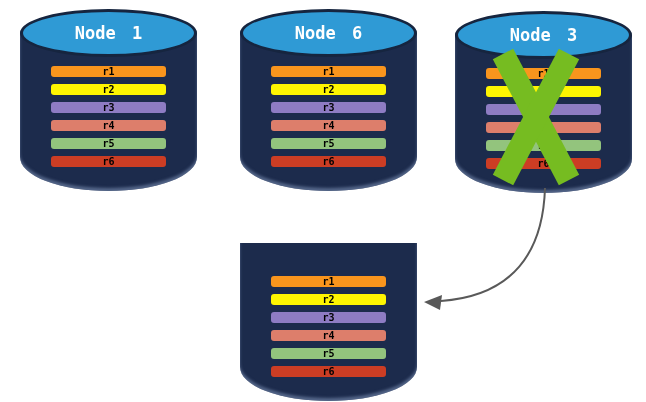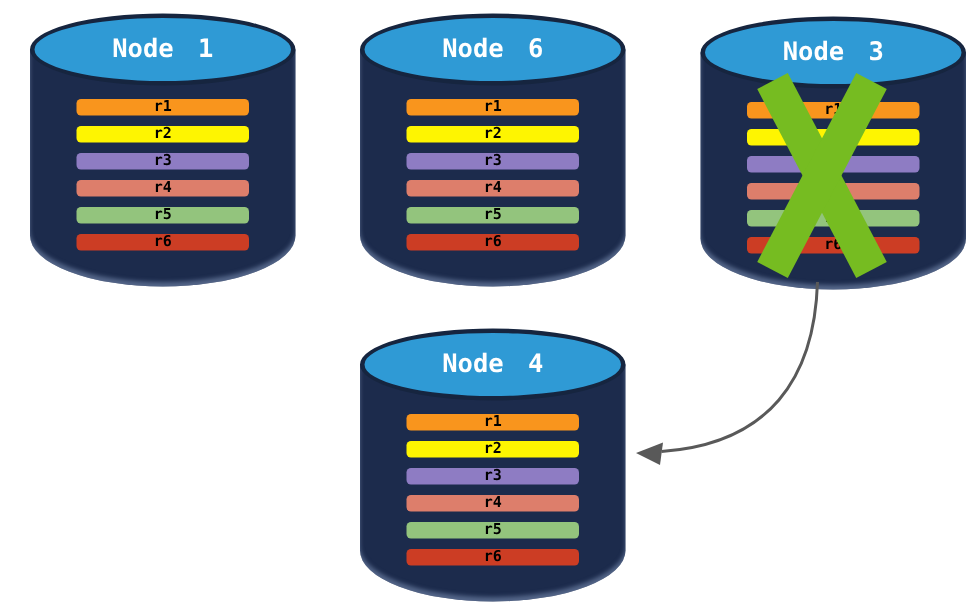--- a/index.html
+++ b/index.html
@@ -14,21 +14,21 @@
     background: #FFFFFF;
     overflow: hidden;
   }
   .node {
     position: absolute;
     width: 177px;
     height: 182px;
   }
   .n1 { left: 20px;  top: 9px;  }
   .n2 { left: 240px; top: 9px;  }
-  .n3 { left: 455px; top: 11px; margin-left: 12px; }
+  .n3 { left: 455px; top: 11px; }
   .n4 { left: 240px; top: 219px;}
 
   .cyl-body {
     position: absolute;
     left: 0; top: 24px;
     width: 177px; height: 158px;
     background: var(--cylinder-body, #1C2B4C);
     border-radius: 0 0 50% 50% / 0 0 34px 34px;
     box-shadow: inset 0 -3px 3px rgba(130,150,185,0.55);
   }
@@ -187,23 +187,20 @@
         </div>
     </div>
     <svg class="x-mark" viewBox="0 0 90 138" preserveAspectRatio="none">
       <line x1="12" y1="6" x2="78" y2="132"></line>
       <line x1="78" y1="6" x2="12" y2="132"></line>
     </svg>
   </div>
 
   <div class="node n4">
     <div class="cyl-body"></div>
-    <div class="cyl-top">
-      <span class="node-label">Node 4</span>
-    </div>
     <div class="bars">
       <div class="bar" style="background: rgb(249, 149, 29);">
           <span>r1</span>
         </div>
       <div class="bar" style="background: rgb(254, 245, 1);">
           <span>r2</span>
         </div>
       <div class="bar" style="background: rgb(142, 124, 195);">
           <span>r3</span>
         </div>

